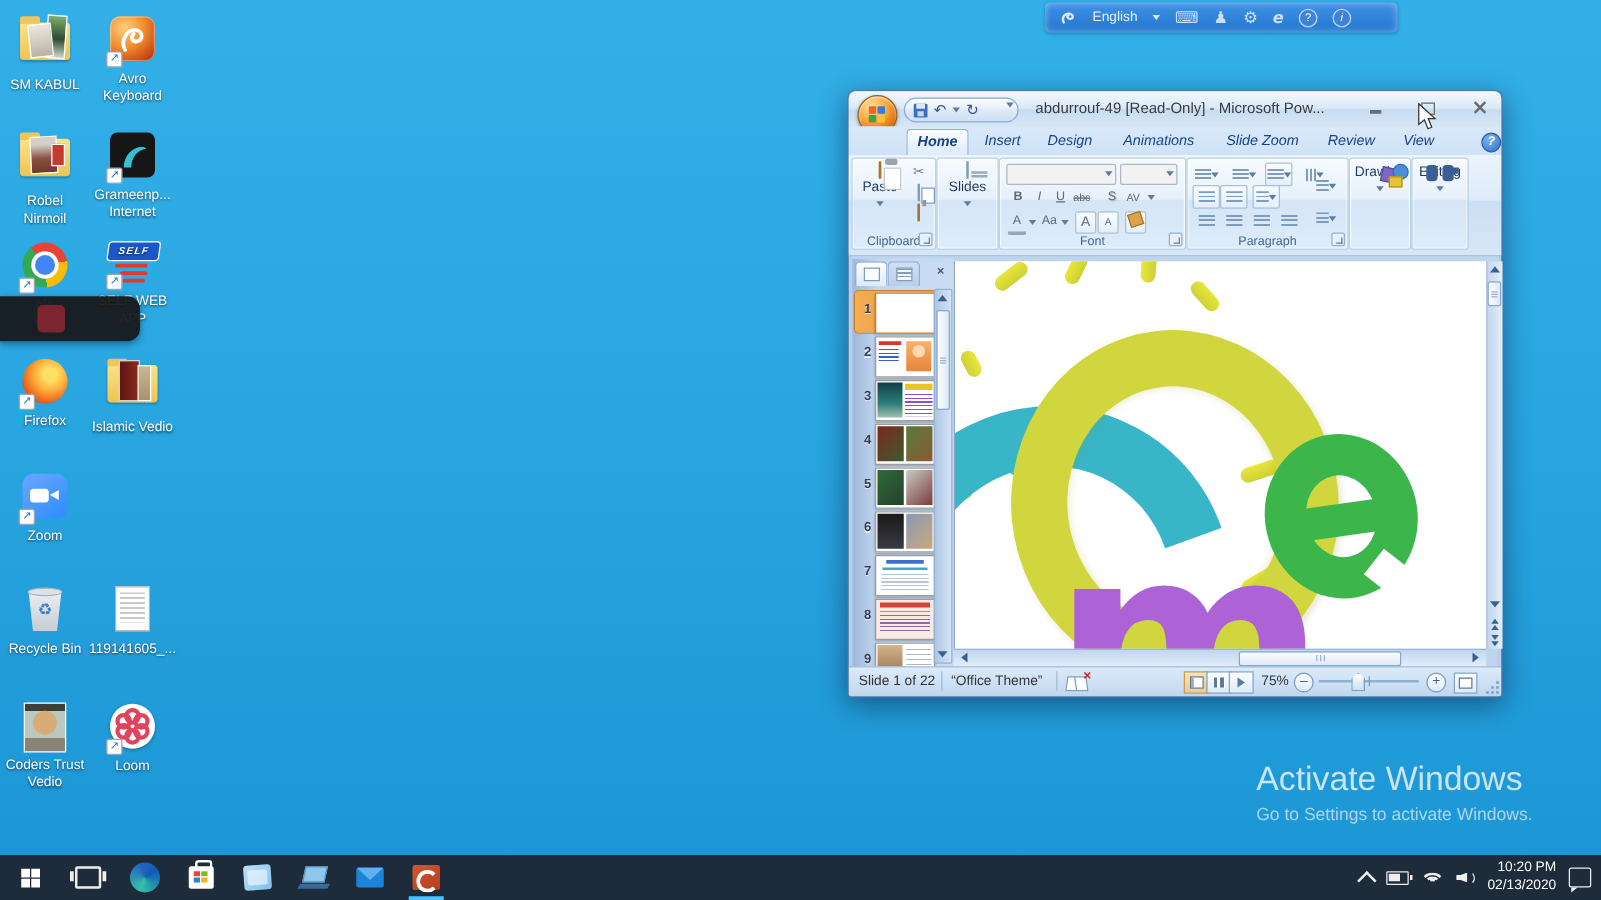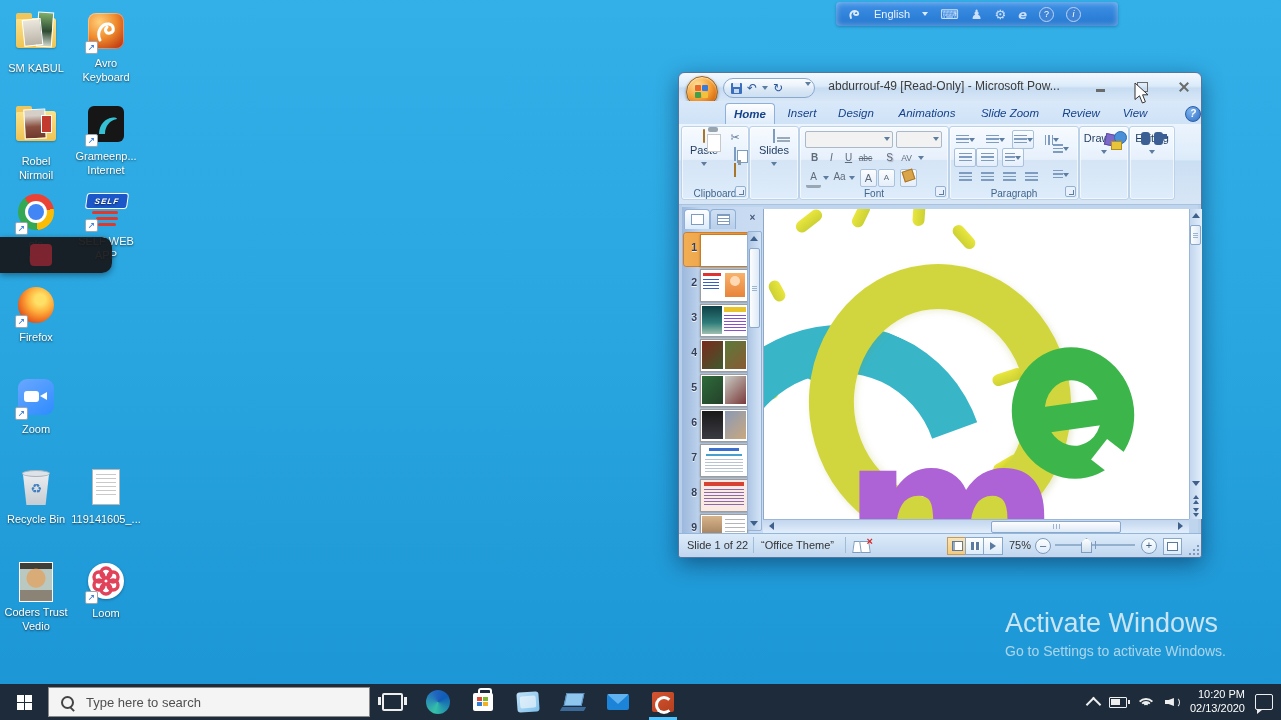--- a/index.html
+++ b/index.html
@@ -414,20 +414,31 @@
         <i style="position:absolute;left:14px;top:32px;width:18px;height:3px;background:#e2382a;border-radius:2px;"></i>
       </div>
       <span class="sc">↗</span>
     </div>
     <div class="lbl">
         <span>SELF WEB</span>
         <span>APP</span>
       </div>
   </div>
 
+  <div class="dicon" style="left:70px;top:284px">
+    <div class="ig">
+        <div class="fold">
+      <i style="left:9px;top:-4px;width:15px;height:31px;background:linear-gradient(90deg,#5e1410,#8c2a1e);border:1px solid #d8cfc0;"></i>
+      <i style="right:5px;top:0;width:9px;height:27px;background:linear-gradient(#cbb693,#a8926e);border:1px solid #fff;"></i>
+    </div>
+      </div>
+    <div class="lbl">
+        <span>Islamic Vedio</span>
+      </div>
+  </div>
 
 
   <div class="dicon" style="left:70px;top:466px">
     <div class="ig">
       <div style="width:26px;height:34px;margin:3px auto 0;background:#fff;border:1px solid #b8b8b8;position:relative;">
         <i style="position:absolute;left:3px;top:4px;right:3px;height:24px;background:repeating-linear-gradient(180deg,#c9c9c9 0 1px,transparent 1px 4px);"></i>
       </div>
     </div>
     <div class="lbl">
         <span>119141605_...</span>
@@ -804,24 +815,20 @@
 
   <div class="taskbar">
     <div class="tb-start">
       <span class="winlogo">
           <i></i>
           <i></i>
           <i></i>
           <i></i>
         </span>
     </div>
-    <div class="tb-search">
-      <span class="mag"></span>
-      <input placeholder="Type here to search" style="">
-    </div>
     <div class="tbtn">
         <span class="tv"></span>
       </div>
     <div class="tbtn">
         <span class="edgeic"></span>
       </div>
     <div class="tbtn">
         <span class="storeic">
           <span class="gr">
             <i></i>

